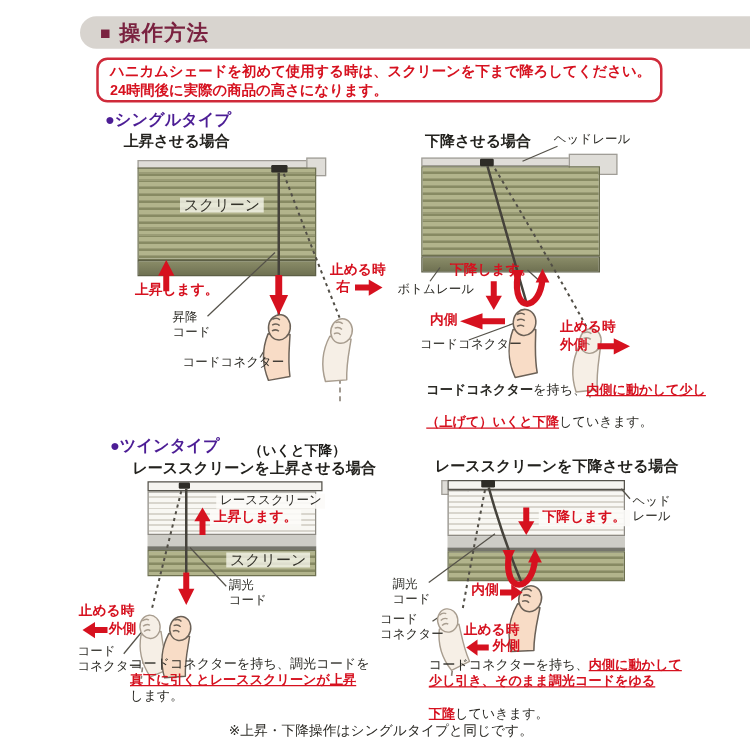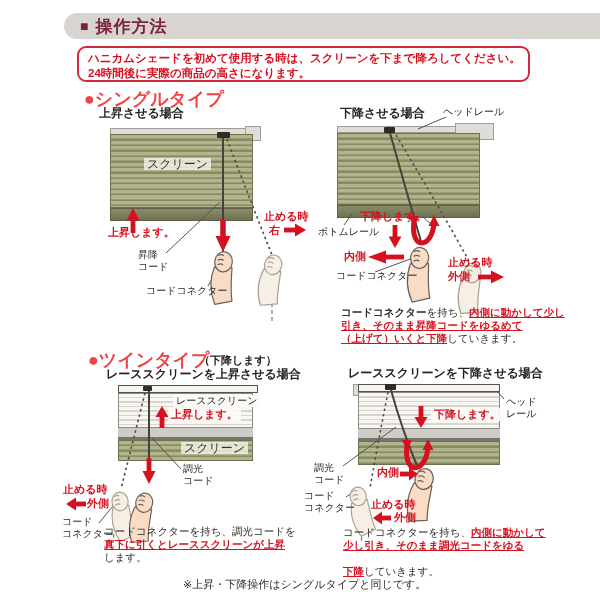--- a/index.html
+++ b/index.html
@@ -8,21 +8,21 @@
   
   .hdr{position:absolute;left:64px;top:13px;width:536px;height:26px;background:#d8d4cf;
        border-radius:13px 0 0 13px;display:flex;align-items:center;padding-left:16px;box-sizing:border-box;}
   .hdr .sq{font-size:14px;color:#7a2240;margin-right:7px;line-height:1;}
   .hdr .ttl{font-size:17px;font-weight:bold;color:#7a2240;letter-spacing:1px;}
   
   .warn{position:absolute;left:77px;top:46px;width:453px;height:36px;border:2px solid #cf2a3a;
         border-radius:9px;box-sizing:border-box;padding:3px 6px 0 9px;
         font-size:11.5px;font-weight:bold;color:#d6111f;line-height:15px;white-space:nowrap;}
   
-  .sec{position:absolute;font-size:18px;font-weight:bold;color:#ef4444;white-space:nowrap;}
+  .sec{position:absolute;font-size:13px;font-weight:bold;color:#4c1d95;white-space:nowrap;}
   .subt{position:absolute;font-size:11px;font-weight:bold;color:#1c1b18;white-space:nowrap;}
   
   .dia{position:absolute;}
   .dia svg{position:absolute;left:0;top:0;}
   .dh{position:absolute;font-size:12px;font-weight:bold;color:#23221e;white-space:nowrap;}
   .lb{position:absolute;font-size:10px;line-height:12px;color:#2b2a25;white-space:nowrap;}
   .lr{position:absolute;font-size:11px;font-weight:bold;color:#d6111f;line-height:13px;white-space:nowrap;}
   .cap{position:absolute;font-size:10.5px;line-height:13px;color:#2b2a25;white-space:nowrap;}
   .cap .rd{color:#d6111f;font-weight:bold;text-decoration:underline;}
   .cap .bb{font-weight:bold;}
@@ -74,21 +74,21 @@
     <span class="ttl">操作方法</span>
   </div>
 
   <div class="warn">
     <div>ハニカムシェードを初めて使用する時は、スクリーンを下まで降ろしてください。</div>
     <div>24時間後に実際の商品の高さになります。</div>
   </div>
 
   <div class="sec" style="left:84px;top:87px">●シングルタイプ</div>
   <div class="sec" style="left:88px;top:348px">●ツインタイプ</div>
-  <div class="subt" style="left:199px;top:353px">（下降します）</div>
+  <div class="subt" style="left:199px;top:353px">（いくと下降）</div>
 
   <div class="dia" style="left:80px;top:105px;width:250px;height:240px">
     <div class="rail-grey" style="left:30px;top:23px;width:150px;height:7px"></div>
     <div class="rail-grey" style="left:165px;top:21px;width:16px;height:15px"></div>
     <div class="screen" style="left:30px;top:29px;width:143px;height:74px"></div>
     <div class="brail" style="left:30px;top:103px;width:143px;height:13px"></div>
     <svg width="250" height="240">
       <rect class="conn" x="137" y="27" width="13" height="6" rx="1"></rect>
       <line class="cord" x1="143" y1="33" x2="143" y2="148"></line>
       <path class="dot" d="M147,34 Q170,95 192,150"></path>
@@ -140,21 +140,21 @@
     <div class="lb" style="left:125px;top:1px">ヘッドレール</div>
     <div class="lb" style="left:0px;top:121px">ボトムレール</div>
     <div class="lr" style="left:42px;top:105px">下降します。</div>
     <div class="lb" style="left:117px;top:116px"></div>
     <div class="lr" style="left:26px;top:145px">内側</div>
     <div class="lb" style="left:18px;top:165px">コードコネクター</div>
     <div class="lr" style="left:130px;top:151px">止める時</div>
     <div class="lr" style="left:130px;top:165px">外側</div>
     <div class="cap" style="left:23px;top:201px">
       <span class="bb">コードコネクター</span><span>を持ち、</span><span class="rd">内側に動かして少し</span><br>
-      <span class="rd">引き、そのまま昇降コードをゆるめて</span><br>
+      <br>
       <span class="rd">（上げて）いくと下降</span><span>していきます。</span>
     </div>
   </div>
 
   <div class="dia" style="left:55px;top:348px;width:255px;height:228px">
     <div class="rail-white" style="left:63px;top:37px;width:140px;height:8px"></div>
     <div class="lace" style="left:63px;top:45px;width:135px;height:35px"></div>
     <div class="gband" style="left:63px;top:80px;width:135px;height:9px"></div>
     <div class="gdark" style="left:63px;top:89px;width:135px;height:3px"></div>
     <div class="screen" style="left:63px;top:92px;width:135px;height:21px"></div>

